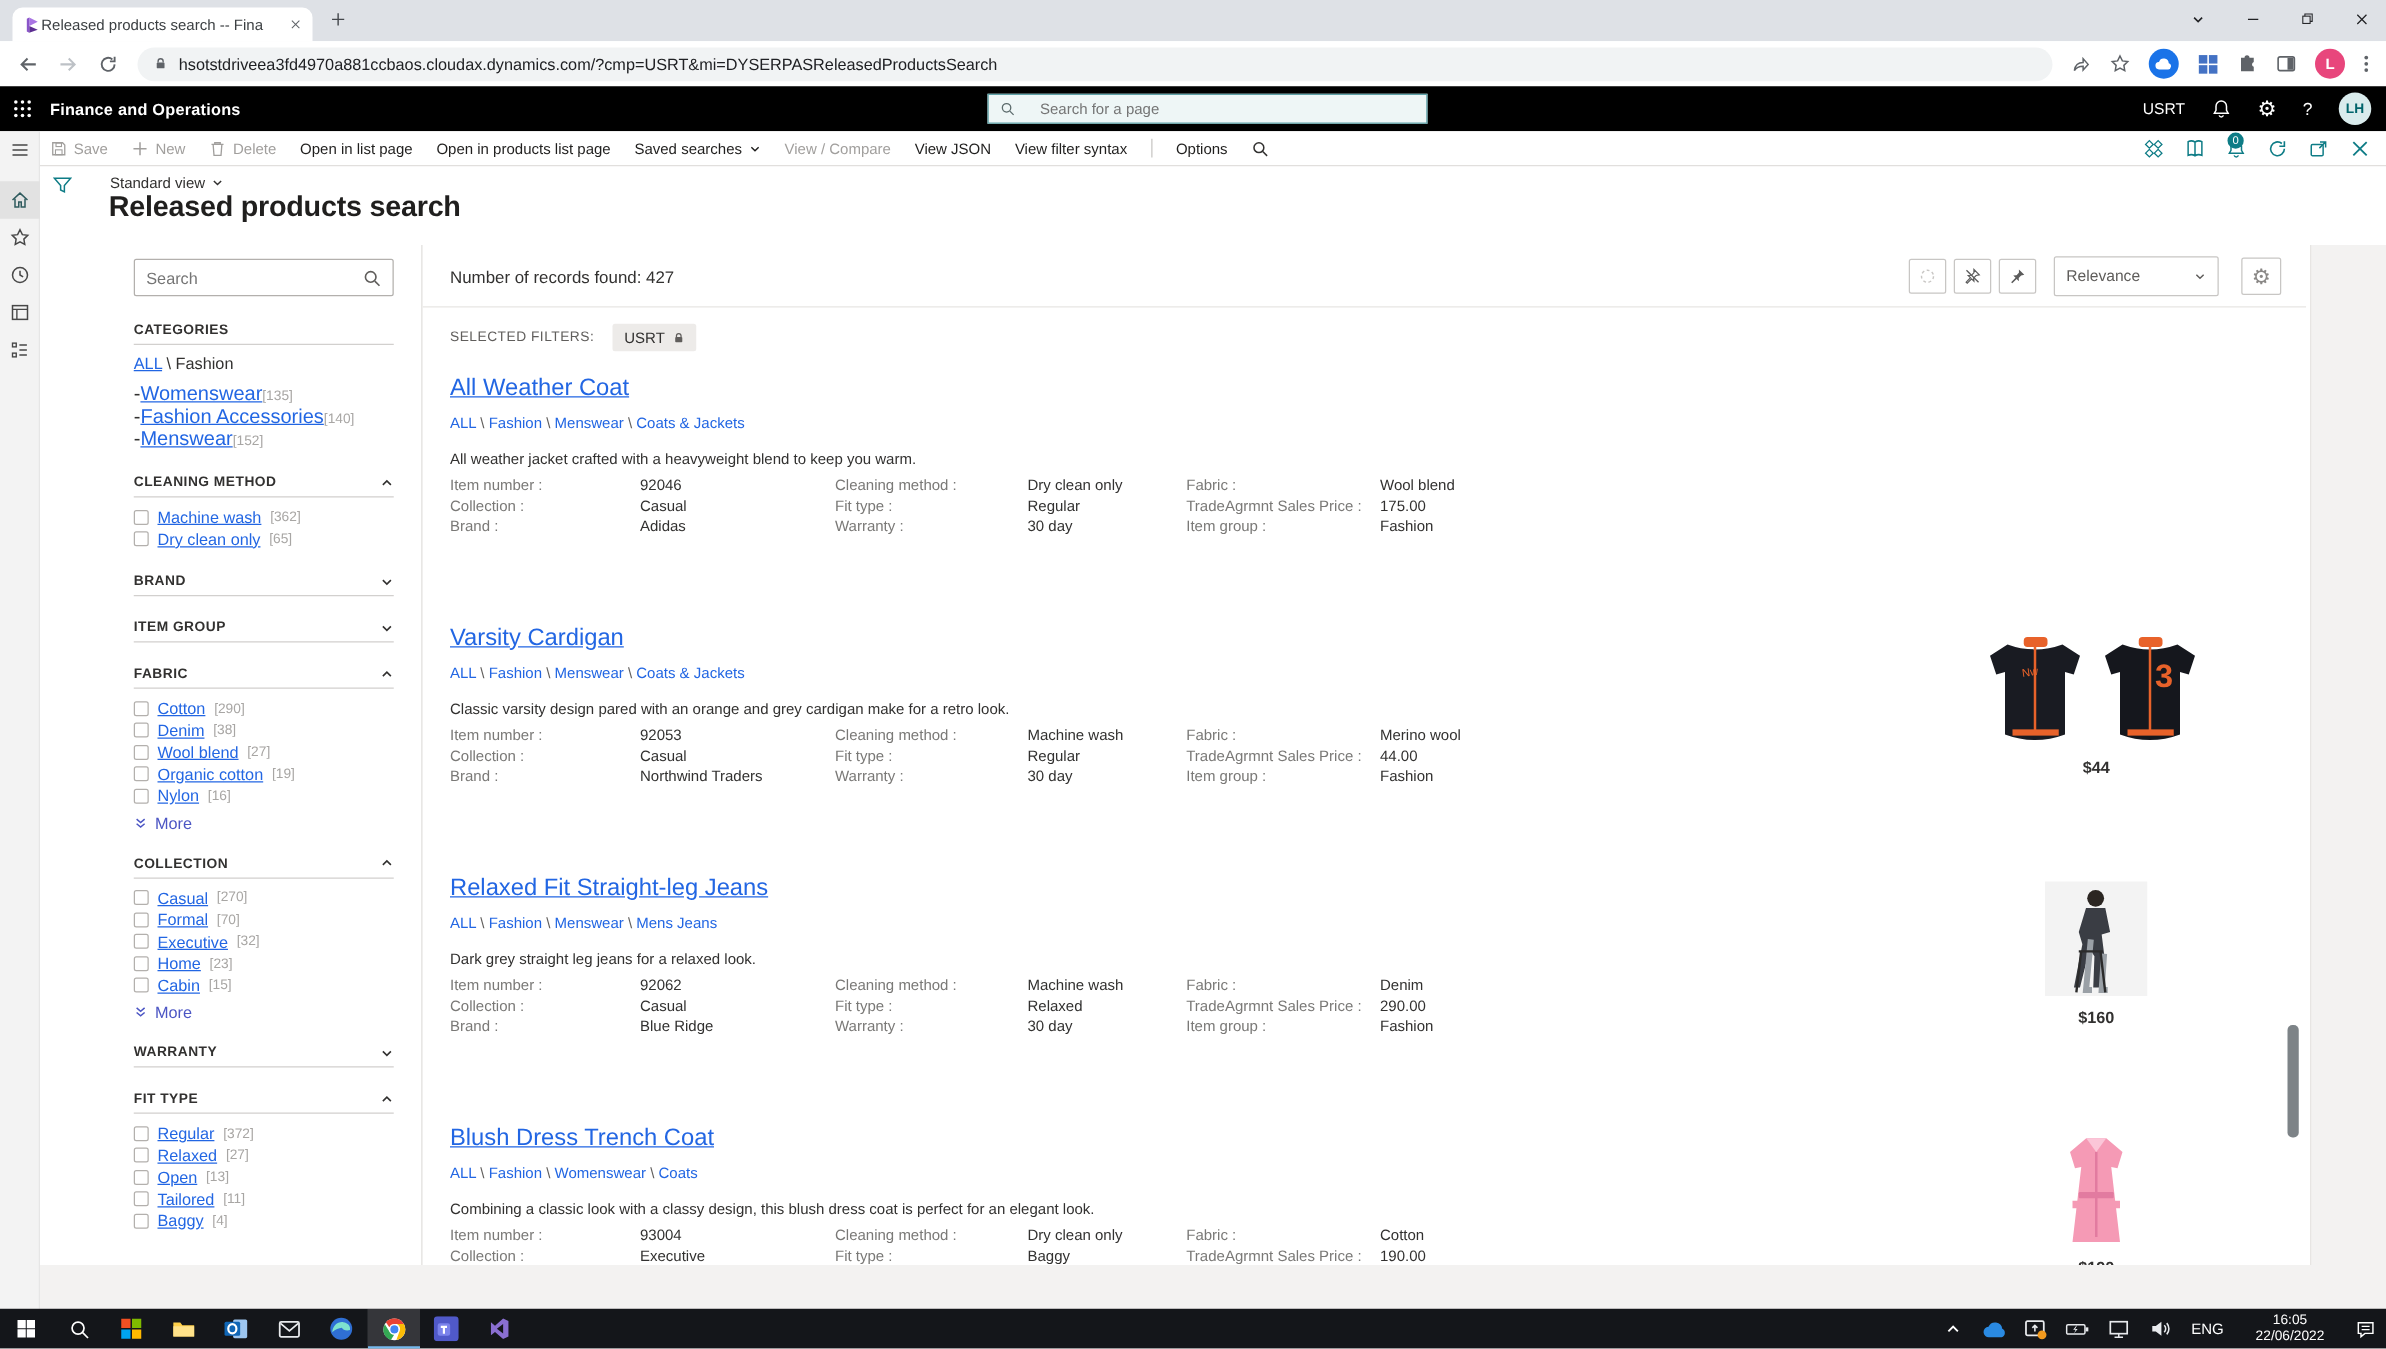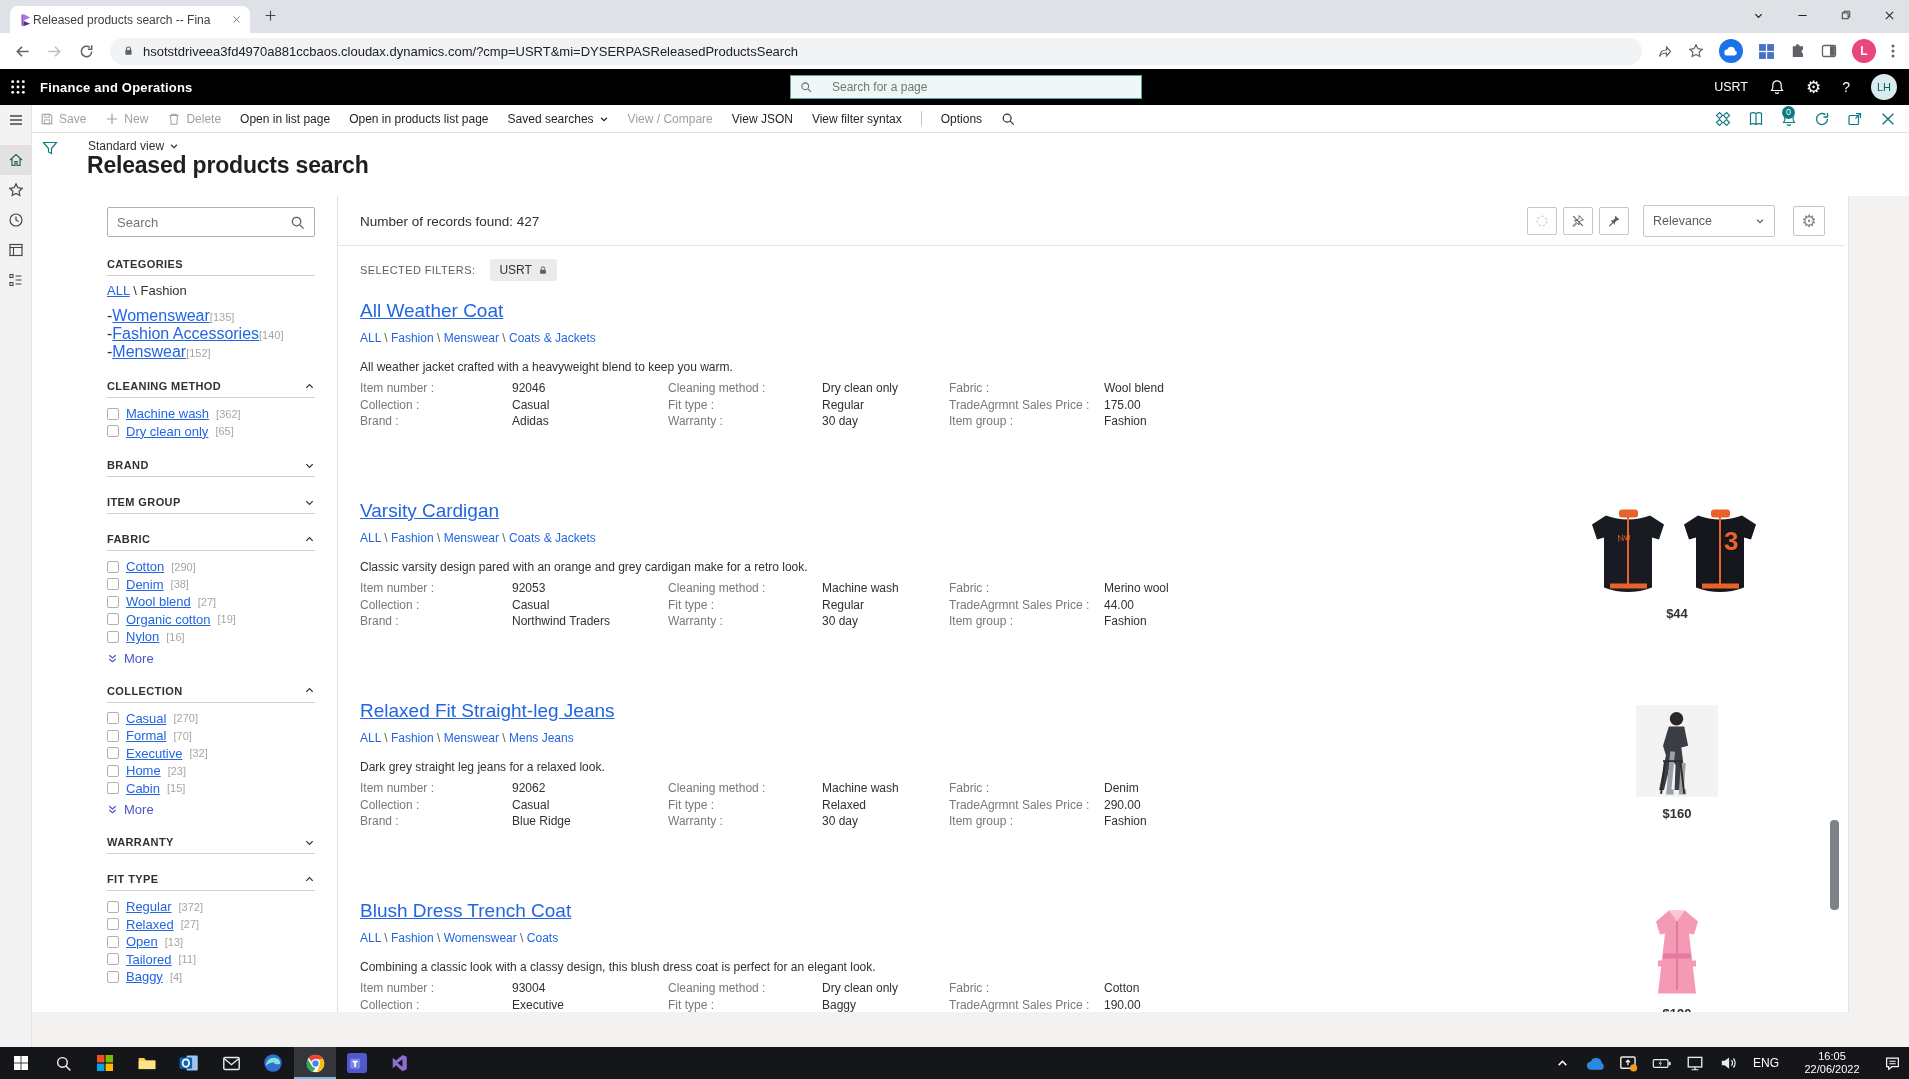--- a/index.html
+++ b/index.html
@@ -39,21 +39,21 @@
 .waffle{position:absolute;left:10px;top:10px;width:16px;height:16px;color:#fff}
 .brand{position:absolute;left:40px;top:11px;font-size:13px;font-weight:bold;letter-spacing:.2px}
 .appsearch{position:absolute;left:790px;top:6px;width:352px;height:24px;background:#eef6f6;border:1px solid #5ea2a8;display:flex;align-items:center;gap:20px;padding:0 9px}
 .appsearch .ic{width:12px;height:12px;color:#5c6b6c}
 .appsearch input{border:0;outline:0;background:transparent;flex:1;font-size:12px;color:#444;font-family:inherit}
 .appbar-right{position:absolute;right:12px;top:0;height:36px;display:flex;align-items:center;gap:21px}
 .company{font-size:12.5px}
 .appbell{width:16px;height:16px;color:#fff}
 .gear-glyph{font-size:17px;line-height:1;color:#fff}
 .qmark{font-size:14px}
-.avatar-lh{width:26px;height:26px;border-radius:50%;background:#d9ebec;color:#00646b;font-size:11px;font-weight:normal;display:flex;align-items:center;justify-content:center}
+.avatar-lh{width:26px;height:26px;border-radius:50%;background:#d9ebec;color:#00646b;font-size:11px;font-weight:bold;display:flex;align-items:center;justify-content:center}
 
 
 .actionbar{position:absolute;top:105px;left:32px;right:0;height:28px;background:#fff;border-bottom:1px solid #e1dfdd;display:flex;align-items:center;padding-left:8px;font-size:12px;color:#201f1e}
 .ab-item{display:flex;align-items:center;gap:5px;margin-right:19px;white-space:nowrap}
 .ab-item.disabled{color:#a19f9d}
 .ab-item .ic{width:14px;height:14px}
 .ab-item .chev{width:10px;height:10px}
 .ab-sep{width:1px;height:15px;background:#c8c6c4;margin-right:19px}
 .ab-search{width:14px;height:14px;color:#323130}
 .ab-right{margin-left:auto;display:flex;align-items:center;gap:17px;color:#0e7c86;padding-right:13px}

